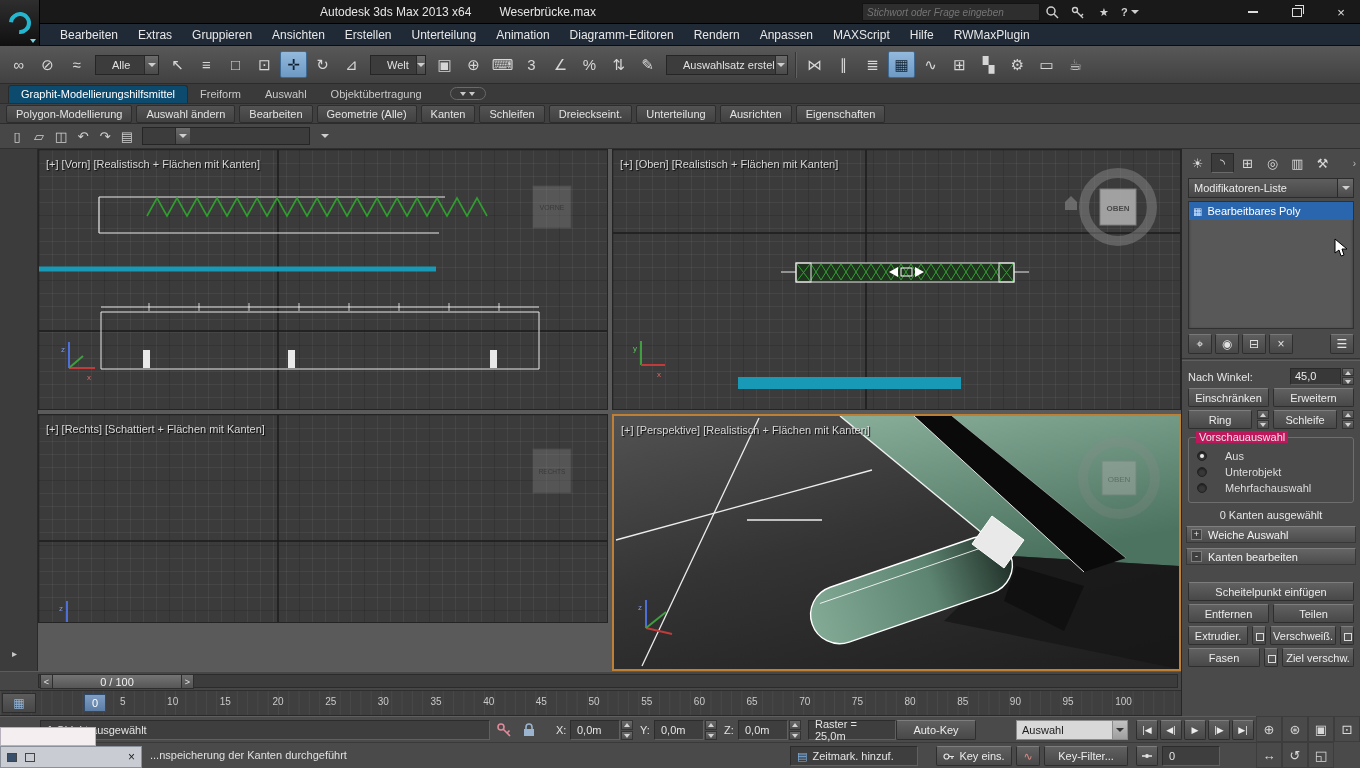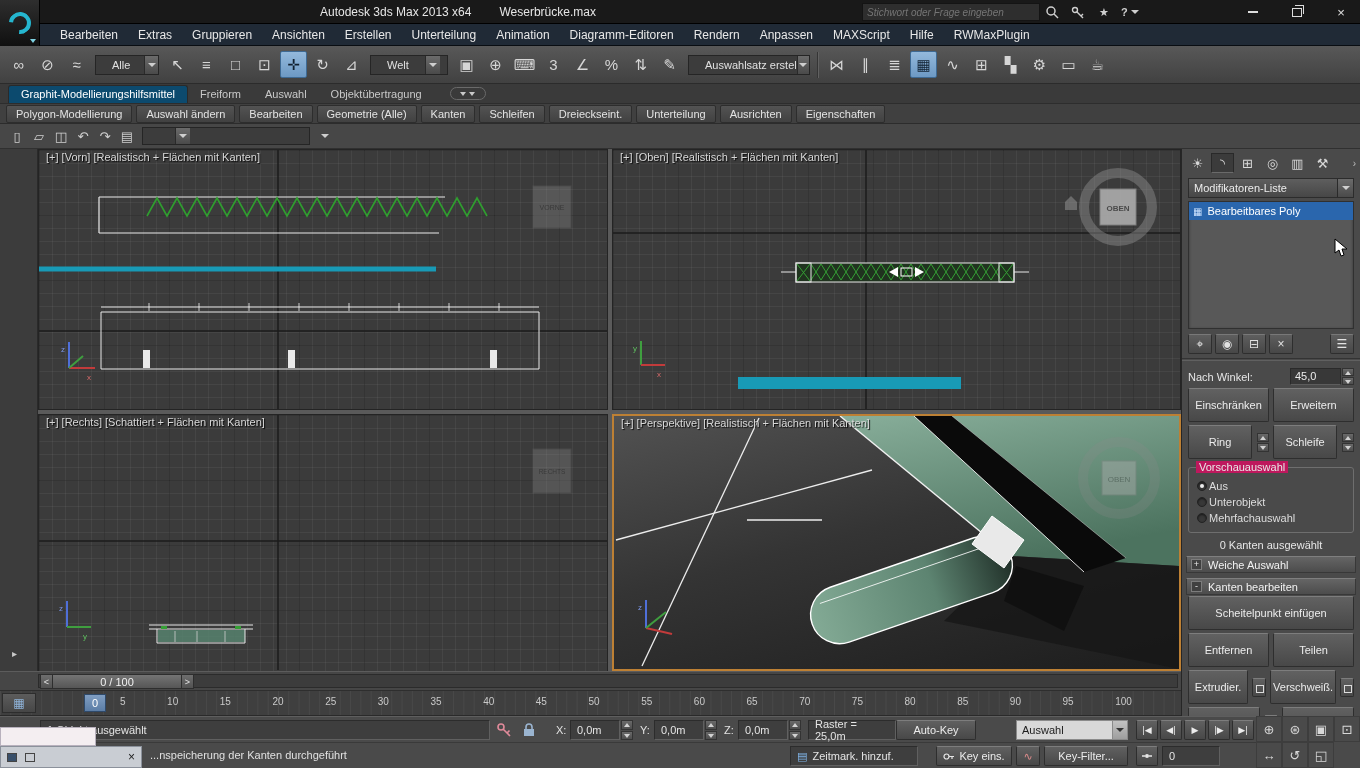--- a/index.html
+++ b/index.html
@@ -54,21 +54,21 @@
 .leftstrip{position:absolute;left:0;top:149px;width:38px;height:522px;background:#3c3c3c;border-right:1px solid #2a2a2a}
 .lsarrow{position:absolute;left:12px;bottom:12px;color:#c9c9c9;font-size:10px}
 .vparea{position:absolute;left:38px;top:149px;width:1143px;height:522px;background:#5a5a5a}
 .vp{position:absolute;overflow:hidden;border:1px solid #242424}
 .vp.grid{background-color:#3b3b3b;background-image:
  linear-gradient(to right, rgba(0,0,0,.25) 1px, transparent 1px),
  linear-gradient(to bottom, rgba(0,0,0,.25) 1px, transparent 1px),
  linear-gradient(to right, rgba(255,255,255,.05) 1px, transparent 1px),
  linear-gradient(to bottom, rgba(255,255,255,.05) 1px, transparent 1px);
  background-size:65px 65px,65px 65px,13px 13px,13px 13px}
-.vp-label{position:absolute;left:7px;top:1px;color:#d8d8d8;font-size:11px;text-shadow:1px 1px 1px rgba(0,0,0,.85);white-space:nowrap;z-index:5}
+.vp-label{position:absolute;left:7px;top:8px;color:#d8d8d8;font-size:11px;text-shadow:1px 1px 1px rgba(0,0,0,.85);white-space:nowrap;z-index:5}
 .vp svg{position:absolute;left:0;top:0}
 #vp-persp{border:2px solid #bd8034;background:linear-gradient(165deg,#525252 0%,#343434 45%,#1d1d1d 100%)}
 
 
 .cp{position:absolute;left:1181px;top:149px;width:179px;height:567px;background:#4a4a4a;border-left:1px solid #262626;overflow:hidden}
 .cp-tabs{display:flex;padding:4px 4px 2px;gap:2px;align-items:center}
 .cptab{width:23px;height:20px;display:flex;align-items:center;justify-content:center;font-size:13px;color:#d8d8d8;border:1px solid transparent}
 .cptab.active{background:#3b3b3b;border:1px solid #292929;border-bottom-color:#6a6a6a}
 .cp-arrow{margin-left:auto;color:#bbb;font-size:10px}
 .obj-row{display:flex;padding:4px 6px 2px;gap:4px;align-items:center}
@@ -86,26 +86,26 @@
 .cp-div{height:3px;margin:2px 0;border-top:1px solid #333;border-bottom:1px solid #606060}
 .roll{padding:2px 0}
 .rrow{display:flex;align-items:center;margin:3px 6px;gap:4px}
 .rlabel{color:#e6e6e6;white-space:nowrap}
 .field{display:flex;height:17px;flex:1}
 .fbox{flex:1;background:#383838;border:1px solid #2a2a2a;border-bottom-color:#5d5d5d;color:#ececec;padding:1px 4px}
 .spin{width:12px;display:flex;flex-direction:column;gap:1px;margin-left:1px}
 .spin i{flex:1;background:linear-gradient(#6a6a6a,#4d4d4d);border:1px solid #333;position:relative}
 .spin i.up::after{content:"";position:absolute;left:2px;top:2px;border-left:3px solid transparent;border-right:3px solid transparent;border-bottom:4px solid #d2d2d2}
 .spin i.dn::after{content:"";position:absolute;left:2px;top:2px;border-left:3px solid transparent;border-right:3px solid transparent;border-top:4px solid #d2d2d2}
-.pbtn{height:19px;background:linear-gradient(#616161,#484848);border:1px solid #2e2e2e;border-top-color:#7d7d7d;border-radius:2px;color:#ececec;display:flex;align-items:center;justify-content:center;white-space:nowrap;padding:16px 2px}
+.pbtn{height:19px;background:linear-gradient(#616161,#484848);border:1px solid #2e2e2e;border-top-color:#7d7d7d;border-radius:2px;color:#ececec;display:flex;align-items:center;justify-content:center;white-space:nowrap;padding:8px 2px}
 .sqbtn{width:14px;height:19px;background:linear-gradient(#616161,#484848);border:1px solid #2e2e2e;border-top-color:#7d7d7d;border-radius:2px;position:relative}
 .sqbtn::after{content:"";position:absolute;left:3px;top:6px;width:6px;height:6px;border:1px solid #dcdcdc}
 .grp{margin:8px 6px 4px;border:1px solid #6e6e6e;border-radius:3px;padding:8px 6px 4px;position:relative}
 .grp-title{position:absolute;top:-7px;left:7px;background:#be185d;padding:0 3px;color:#e8e8e8}
-.radio-row{display:flex;align-items:center;gap:2px;margin:4px 2px}
+.radio-row{display:flex;align-items:center;gap:18px;margin:4px 2px}
 .radio{width:10px;height:10px;border-radius:50%;background:#383838;border:1px solid #222;box-shadow:inset 0 1px 2px rgba(0,0,0,.6);position:relative;flex:none}
 .radio-row.active .radio::after{content:"";position:absolute;left:2px;top:2px;width:4px;height:4px;border-radius:50%;background:#ececec}
 .cinfo{text-align:center;color:#e6e6e6;margin:6px 0 4px}
 .rbar{margin:5px 4px 0;height:17px;background:linear-gradient(#656565,#4c4c4c);border:1px solid #383838;border-top-color:#7f7f7f;display:flex;align-items:center;padding:0 4px;gap:6px;color:#f2f2f2}
 .pm{width:11px;height:11px;background:#404040;border:1px solid #7c7c7c;font-size:9px;line-height:9px;text-align:center;color:#e8e8e8;flex:none}
 
 
 .tslider{position:absolute;left:0;top:671px;width:1181px;height:20px;background:#464646;border-top:1px solid #5c5c5c;border-bottom:1px solid #2e2e2e}
 .ttrack{position:absolute;left:38px;top:2px;right:3px;bottom:2px;background:#3c3c3c;border:1px solid #2b2b2b}
 .thandle{position:absolute;left:40px;top:2px;height:15px;display:flex}
@@ -215,21 +215,21 @@
   <span style="display:flex">
 
   <span class="ticon">↖</span>
       <span class="ticon">≡</span>
       <span class="ticon">□</span>
       <span class="ticon">⊡</span>
       <span class="ticon active">✛</span>
       <span class="ticon">↻</span>
       <span class="ticon">⊿</span>
     </span>
-  <span class="combo" style="width:78px">
+  <span class="combo" style="width:56px">
     <span class="ctext">Welt</span>
     <span class="cbtn">
         <i class="caret"></i>
       </span>
   </span>
   <span style="display:flex">
 
   <span class="ticon">▣</span>
       <span class="ticon">⊕</span>
       <span class="ticon">⌨</span>
@@ -373,21 +373,21 @@
       </g>
       <g transform="translate(28,215)" stroke-width="2">
         <line x1="0" y1="0" x2="0" y2="-24" stroke="#3f9e3f"></line>
           <line x1="0" y1="0" x2="24" y2="0" stroke="#c23b3b"></line>
         <text x="-8" y="-14" font-size="8" fill="#5fc25f" stroke="none">y</text>
           <text x="16" y="12" font-size="8" fill="#d86a6a" stroke="none">x</text>
       </g>
     </svg>
   </div>
 
-  <div class="vp grid" id="vp-right" style="left:0;top:265px;width:570px;height:324px">
+  <div class="vp grid" id="vp-right" style="left:0;top:265px;width:570px;height:209px">
     <div class="vp-label">[+] [Rechts] [Schattiert + Flächen mit Kanten]</div>
     <svg width="568" height="255" viewBox="0 0 568 255">
       <line x1="239" y1="0" x2="239" y2="255" stroke="#1c1c1c" stroke-width="1.5"></line>
       <line x1="0" y1="126" x2="568" y2="126" stroke="#1c1c1c" stroke-width="1.5"></line>
       <g opacity="0.28">
         <rect x="494" y="34" width="38" height="44" fill="#9a9a9a" stroke="#6f6f6f"></rect>
         <text x="513" y="59" font-size="6.5" fill="#333" text-anchor="middle">RECHTS</text>
       </g>
       <g>
         <rect x="119" y="215" width="87" height="12" fill="#57826f" opacity="0.85"></rect>
@@ -538,21 +538,21 @@
 
     <div class="rbar">
       <span class="pm">+</span>
       <span>Weiche Auswahl</span>
     </div>
     <div class="rbar">
       <span class="pm">-</span>
       <span>Kanten bearbeiten</span>
     </div>
 
-    <div class="rrow" style="margin-top:1px">
+    <div class="rrow" style="margin-top:17px">
       <span class="pbtn" style="flex:1">Scheitelpunkt einfügen</span>
     </div>
     <div class="rrow">
       <span class="pbtn" style="flex:1">Entfernen</span>
       <span class="pbtn" style="flex:1">Teilen</span>
     </div>
     <div class="rrow">
       <span class="pbtn" style="flex:1">Extrudier.</span>
       <span class="sqbtn"></span>
       <span class="pbtn" style="flex:1">Verschweiß.</span>

